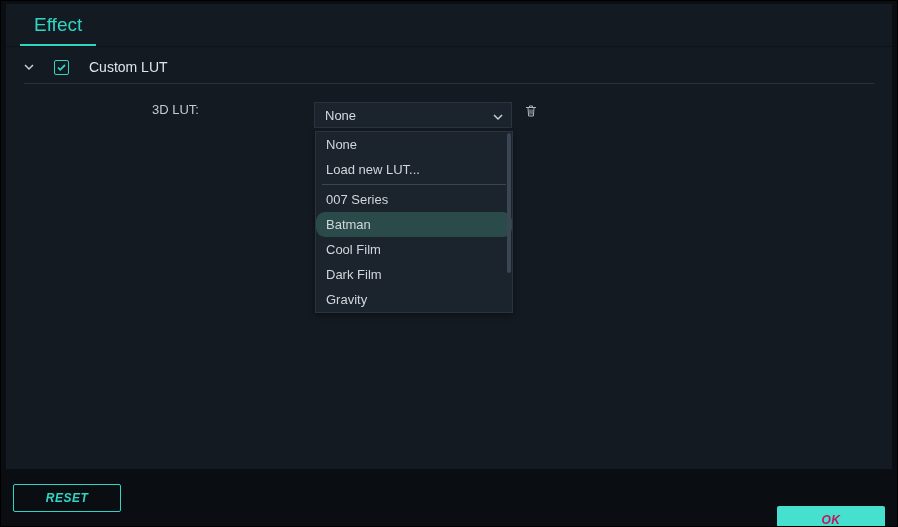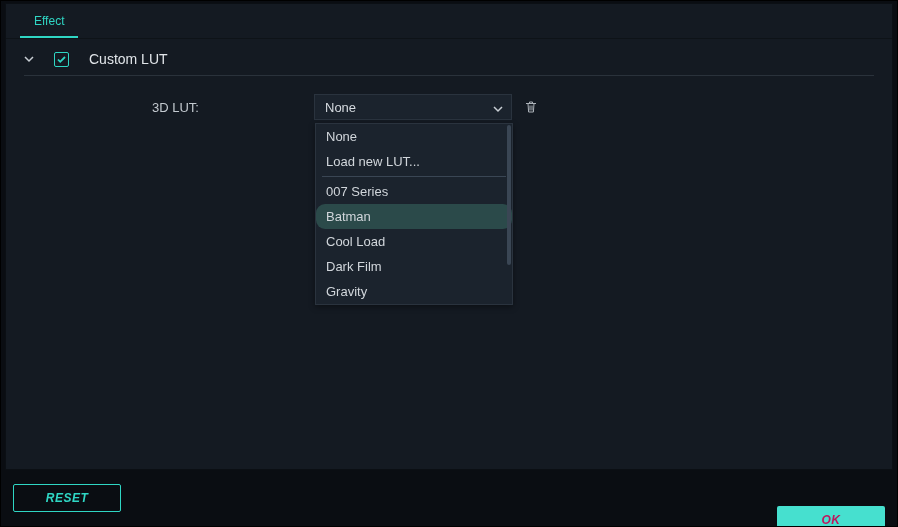--- a/index.html
+++ b/index.html
@@ -22,21 +22,21 @@
   }
   .tab-bar {
     padding: 6px 14px 0 14px;
     border-bottom: 1px solid #0e1318;
   }
   .tab {
     display: inline-block;
     color: #2fd6c4;
     padding: 4px 14px 8px 14px;
     border-bottom: 2px solid #2fd6c4;
-    font-size: 12px;
+    font-size: 19px;
     cursor: pointer;
   }
   .section-header {
     display: flex;
     align-items: center;
     padding: 12px 18px 8px 18px;
     gap: 20px;
     text-align: center;
   }
   .chevron {
@@ -60,21 +60,20 @@
     height: 1px;
     background: #2a323b;
     margin: 0 18px 0 18px;
   }
   .form-area {
     padding: 18px 18px 0 18px;
     position: relative;
   }
   .row {
     display: flex;
-    align-items: center;
     margin-bottom: 22px;
   }
   .label {
     width: 290px;
     padding-left: 128px;
     color: #c3c9cf;
     font-size: 13px;
   }
   .select {
     width: 198px;
@@ -246,21 +245,21 @@
     <div class="dropdown">
       <div class="scroll-indicator"></div>
       <div id="dd-top">
           <div class="dd-item">None</div>
           <div class="dd-item">Load new LUT...</div>
         </div>
       <div class="dd-divider"></div>
       <div id="dd-presets">
           <div class="dd-item">007 Series</div>
           <div class="dd-item hover">Batman</div>
-          <div class="dd-item">Cool Load</div>
+          <div class="dd-item">Cool Film</div>
           <div class="dd-item">Dark Film</div>
           <div class="dd-item">Gravity</div>
         </div>
     </div>
 
   </div>
 </div>
 
 <div class="footer">
   <div class="btn btn-outline">RESET</div>

